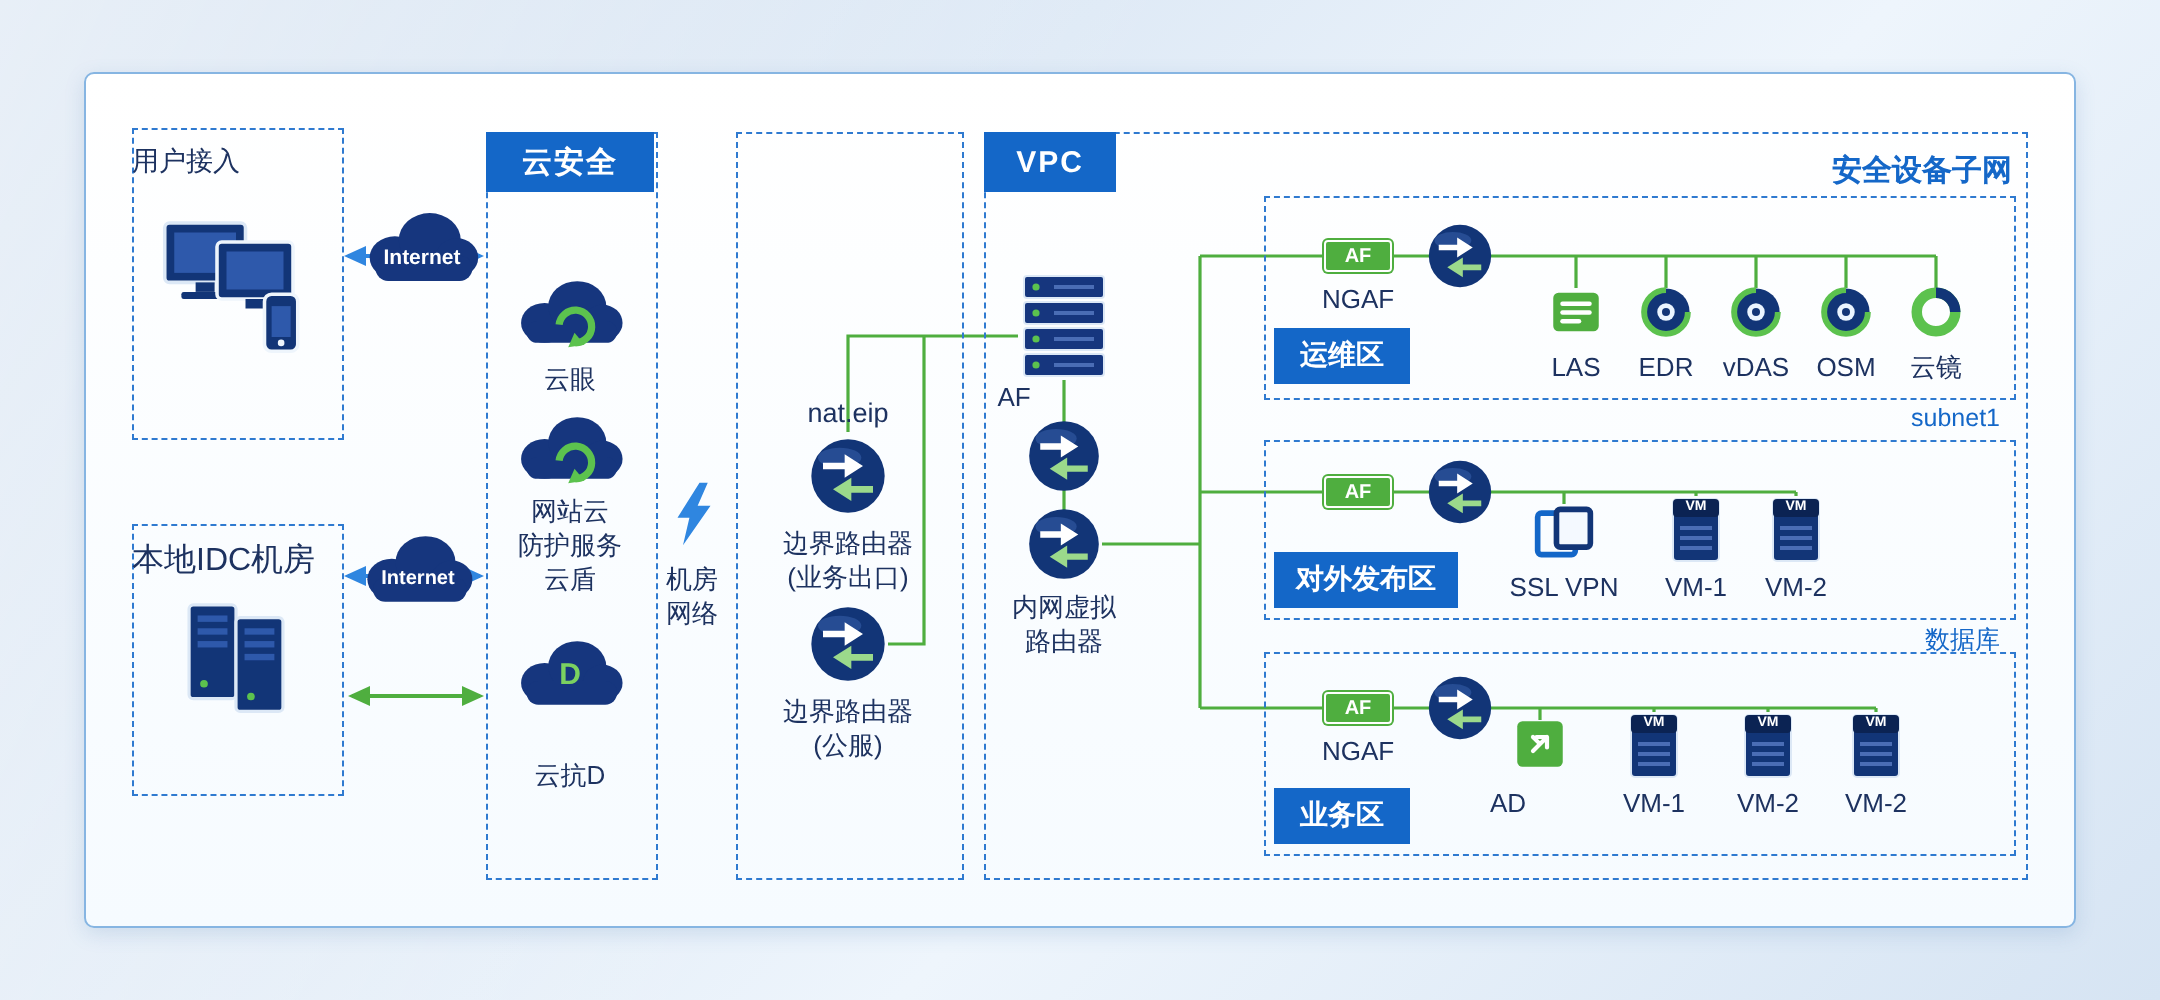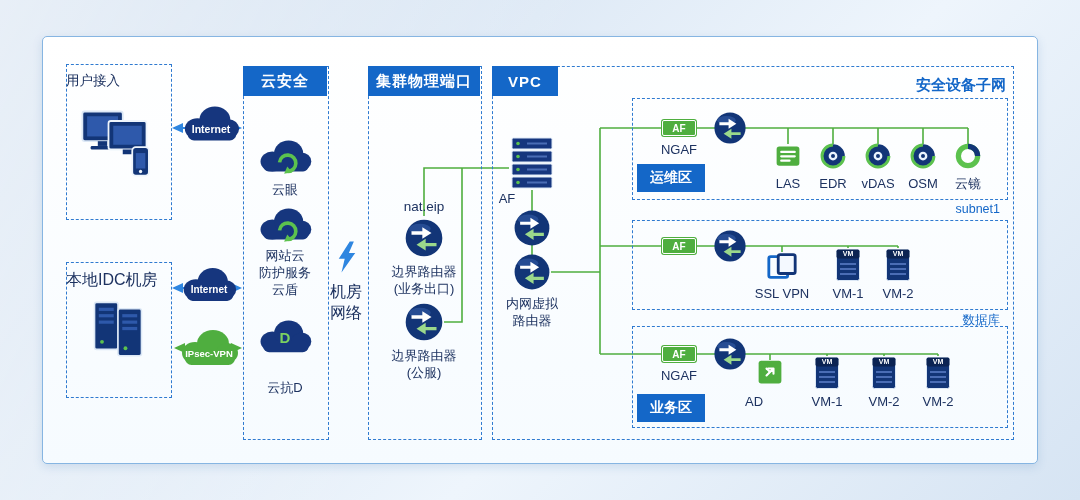--- a/index.html
+++ b/index.html
@@ -200,26 +200,20 @@
         <use href="#sym-cloud"></use>
       </svg>
     <span class="ctext">Internet</span>
   </div>
   <div class="cloudbox navy" style="left:179px;top:265px;width:60px;height:38px;">
     <svg viewBox="0 0 64 40">
         <use href="#sym-cloud"></use>
       </svg>
     <span class="ctext" style="font-size:10px;">Internet</span>
   </div>
-  <div class="cloudbox green" style="left:174px;top:327px;width:70px;height:40px;">
-    <svg viewBox="0 0 64 40">
-        <use href="#sym-cloud"></use>
-      </svg>
-    <span class="ctext" style="font-size:9.5px;">IPsec-VPN</span>
-  </div>
 
   <div class="dashed" style="left:243px;top:66px;width:84px;height:372px;"></div>
   <div class="hdr" style="left:243px;top:66px;width:84px;height:30px;">云安全</div>
   <div class="icon" style="left:256px;top:136px;width:58px;height:40px;">
       <svg viewBox="0 0 64 44">
         <use href="#sym-cloudswirl"></use>
       </svg>
     </div>
   <div class="lbl" style="left:243px;top:182px;width:84px;">云眼</div>
   <div class="icon" style="left:256px;top:204px;width:58px;height:40px;">
@@ -236,25 +230,24 @@
       </svg>
     <span class="dtag">D</span>
   </div>
   <div class="lbl" style="left:243px;top:380px;width:84px;">云抗D</div>
 
   <div class="icon" style="left:336px;top:240px;width:22px;height:34px;">
       <svg viewBox="0 0 24 36">
         <use href="#sym-bolt"></use>
       </svg>
     </div>
-  <div class="lbl pre" style="left:318px;top:282px;width:56px;font-size:16px;">机房
+  <div class="lbl pre" style="left:318px;top:282px;width:56px;font-size:13px;">机房
 网络</div>
 
   <div class="dashed" style="left:368px;top:66px;width:112px;height:372px;"></div>
-  <div class="hdr" style="left:368px;top:66px;width:112px;height:30px;">集群物理端口</div>
   <div class="lbl" style="left:384px;top:198px;width:80px;font-size:13.5px;">nat.eip</div>
   <div class="icon" style="left:404px;top:218px;width:40px;height:40px;">
       <svg viewBox="0 0 48 48">
         <use href="#sym-router"></use>
       </svg>
     </div>
   <div class="lbl pre" style="left:374px;top:264px;width:100px;">边界路由器
 (业务出口)</div>
   <div class="icon" style="left:404px;top:302px;width:40px;height:40px;">
       <svg viewBox="0 0 48 48">
@@ -348,20 +341,21 @@
   </div>
   <div class="vmwrap" style="left:885px;top:248px;width:26px;height:34px;">
     <svg viewBox="0 0 26 34">
         <use href="#sym-vm"></use>
       </svg>
     <span class="vmtag">VM</span>
   </div>
   <div class="lbl" style="left:750px;top:286px;width:64px;">SSL VPN</div>
   <div class="lbl" style="left:820px;top:286px;width:56px;">VM-1</div>
   <div class="lbl" style="left:870px;top:286px;width:56px;">VM-2</div>
+  <div class="zlabel" style="left:637px;top:276px;width:92px;height:28px;">对外发布区</div>
   <div class="note" style="left:856px;top:312px;width:144px;">数据库</div>
 
   <div class="dashed" style="left:632px;top:326px;width:374px;height:100px;"></div>
   <div class="afbadge" style="left:662px;top:346px;">AF</div>
   <div class="lbl" style="left:654px;top:368px;width:50px;">NGAF</div>
   <div class="icon" style="left:713px;top:337px;width:34px;height:34px;">
       <svg viewBox="0 0 48 48">
         <use href="#sym-router"></use>
       </svg>
     </div>

